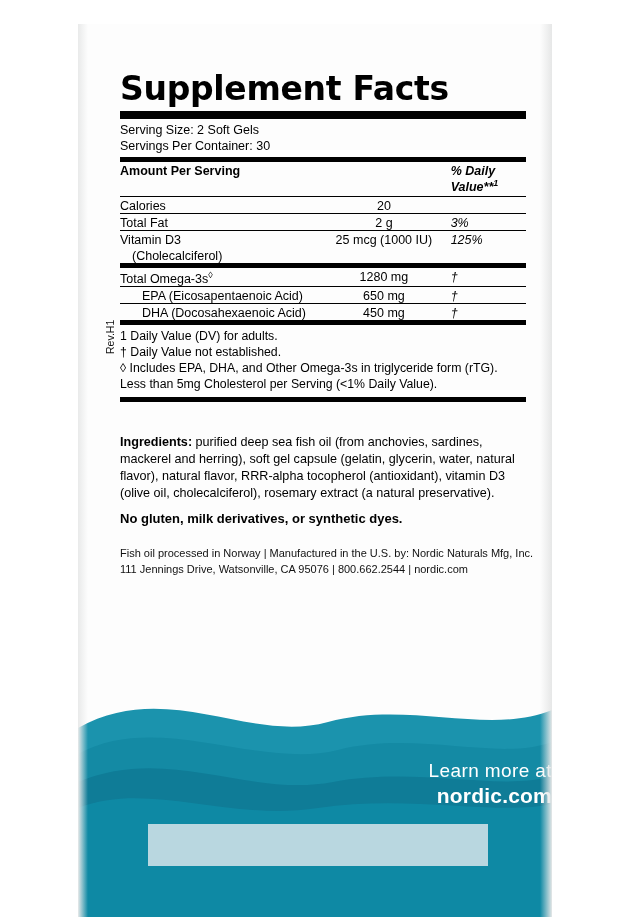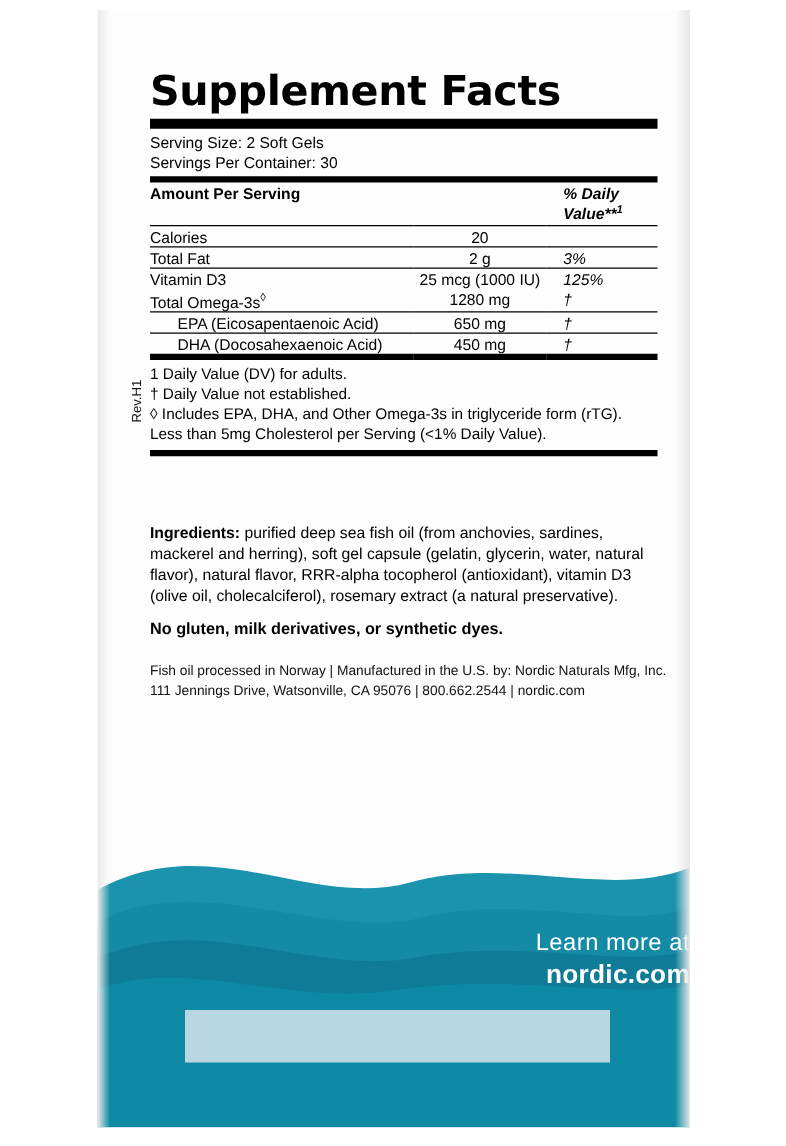--- a/index.html
+++ b/index.html
@@ -10,20 +10,21 @@
   body {
     width: 629px; height: 917px;
     font-family: "Liberation Sans", sans-serif;
     position: relative;
     overflow: hidden;
   }
   #page {
     position: absolute;
     inset: 0;
     background: #ffffff;
+    margin-top: 16px;
   }
   
   #box {
     position: absolute;
     left: 78px;
     top: 8px;
     width: 474px;
     height: 894px;
     background: #fdfdfd;
     overflow: hidden;
@@ -224,20 +225,25 @@
             <td class="col-amt">2 g</td>
             <td class="col-dv">3%</td>
           </tr>
 
           <tr>
             <td class="col-name">Vitamin D3</td>
             <td class="col-amt">25 mcg (1000 IU)</td>
             <td class="col-dv">125%</td>
           </tr>
 
+          <tr class="thickrule">
+            <td class="col-name indent1">(Cholecalciferol)</td>
+            <td class="col-amt"></td>
+            <td class="col-dv"></td>
+          </tr>
 
           <tr class="rule">
             <td class="col-name"><span>Total Omega-3s</span><span class="sup">◊</span></td>
             <td class="col-amt">1280 mg</td>
             <td class="col-dv">†</td>
           </tr>
 
           <tr class="rule">
             <td class="col-name indent2">EPA (Eicosapentaenoic Acid)</td>
             <td class="col-amt">650 mg</td>

